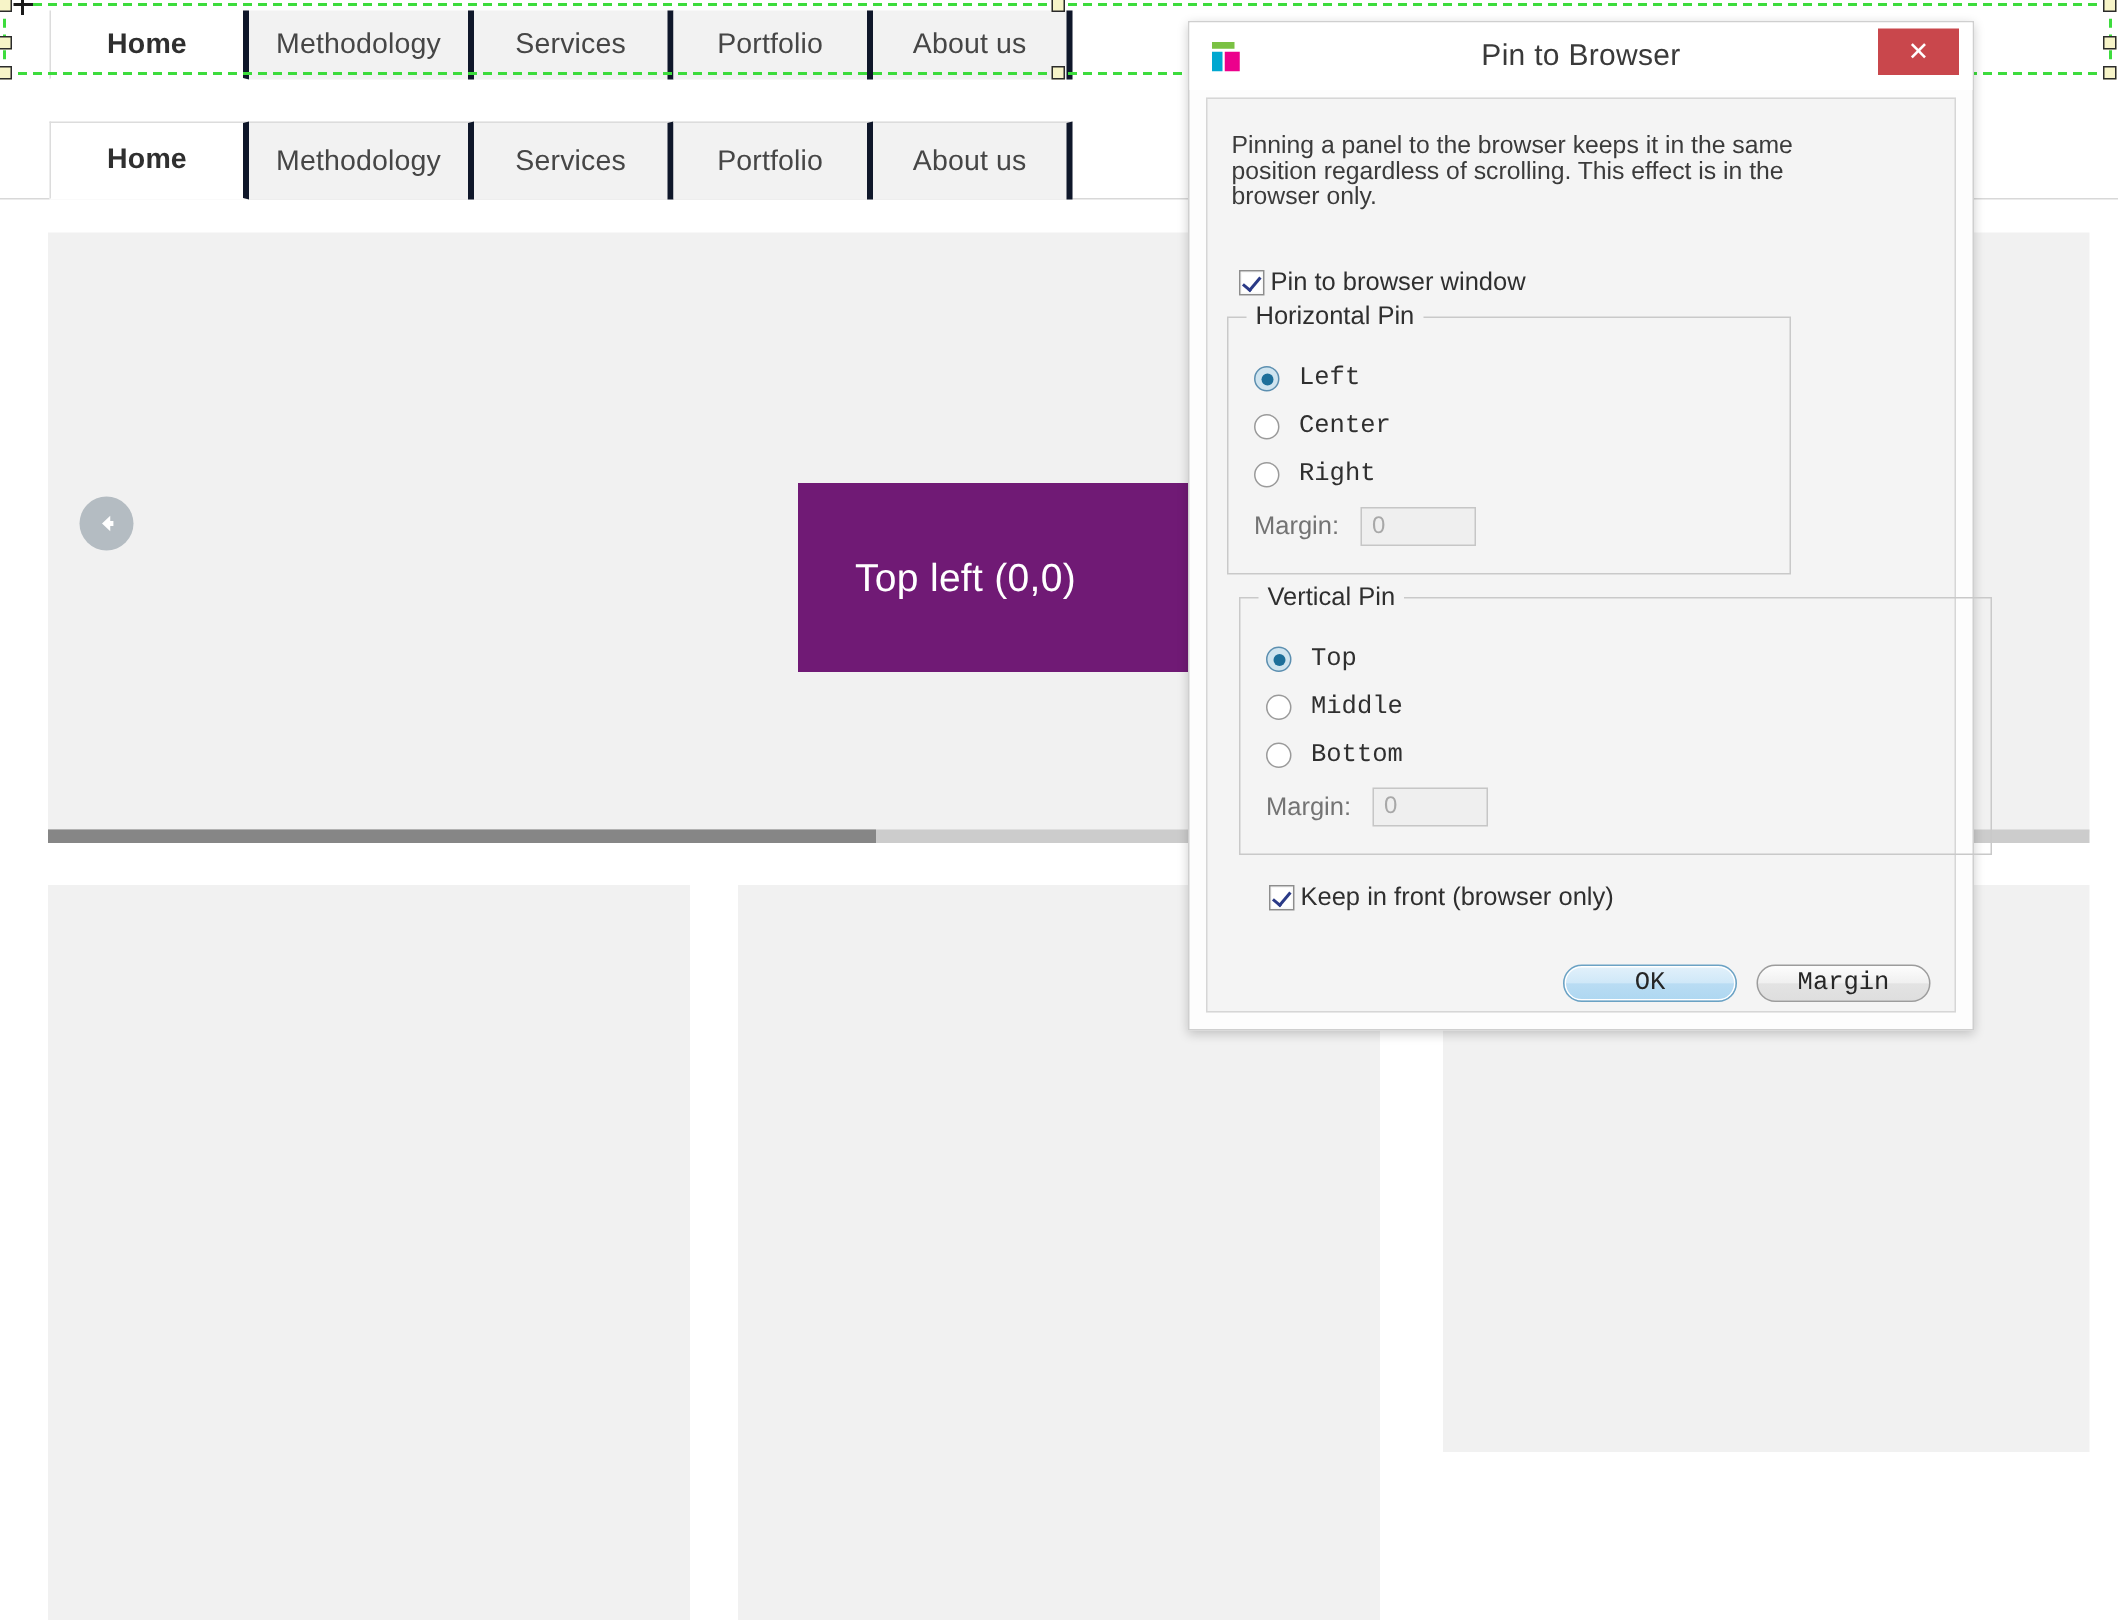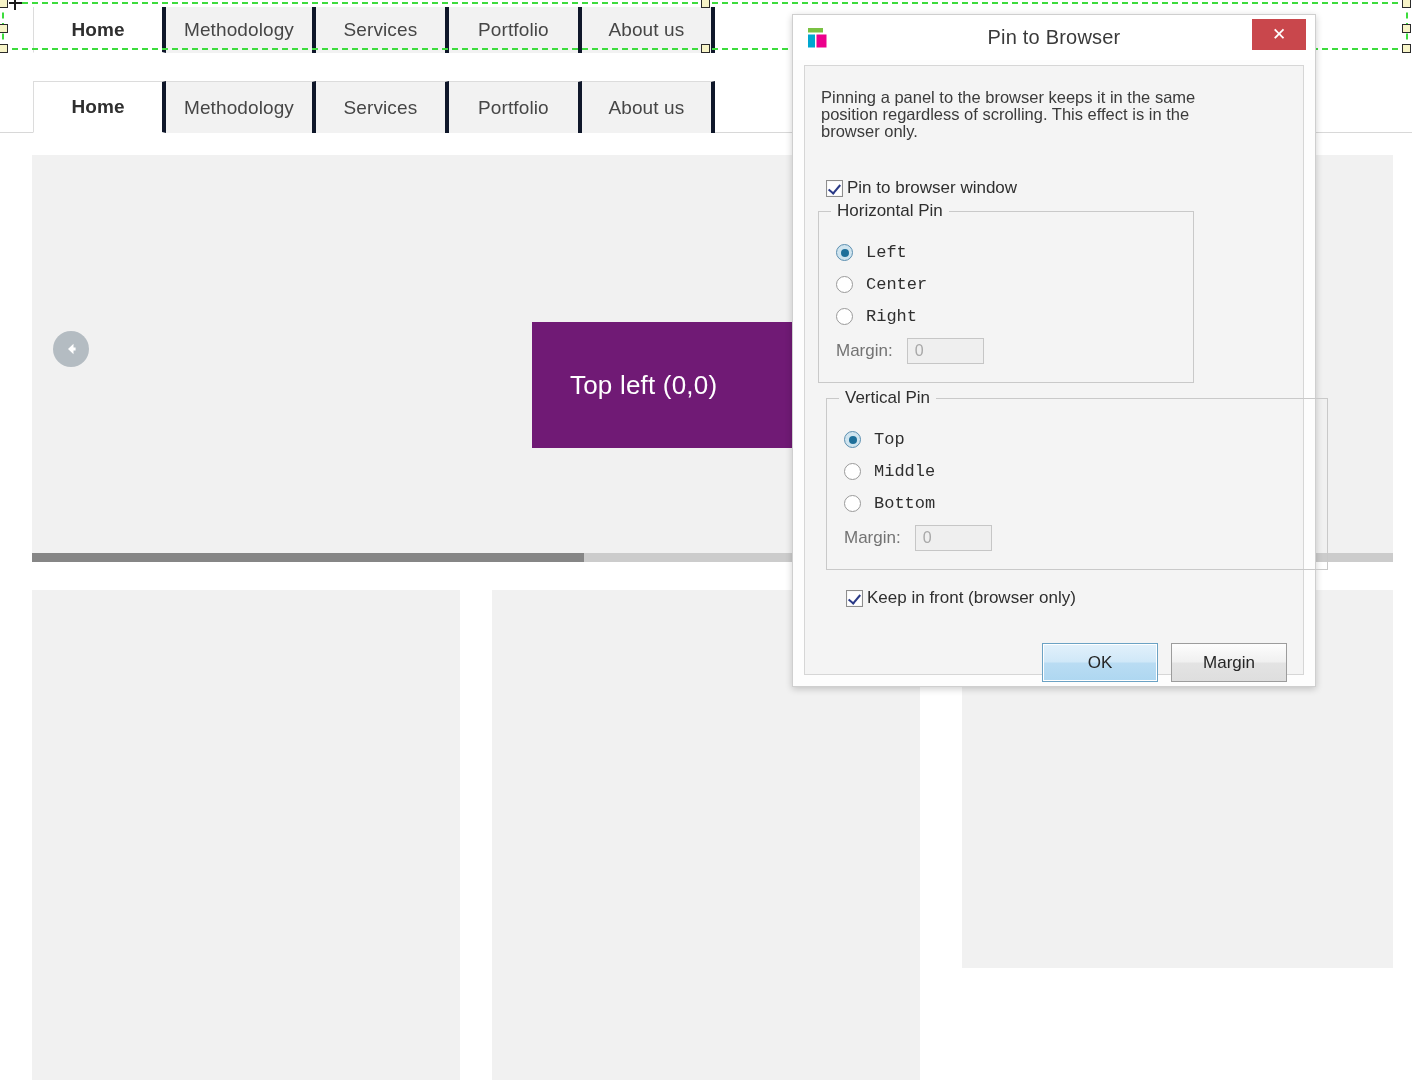--- a/index.html
+++ b/index.html
@@ -355,24 +355,24 @@
   .dlg-buttons {
     position: absolute;
     left: 0; right: 0;
     top: 577px;
     display: flex;
     justify-content: flex-end;
     padding-right: 16px;
     gap: 13px;
   }
   .dlg-btn {
-    width: 116px; height: 39px;
-    border-radius: 0;
+    width: 116px; height: 25px;
+    border-radius: 16px;
     font-size: 17px;
-    font-family: Liberation Sans, sans-serif;
+    font-family: Liberation Mono, monospace;
     color: #262626;
     cursor: pointer;
     border: 1px solid #9c9c9c;
     background: linear-gradient(to bottom, #fdfdfd 0%, #f0f0f0 48%, #e3e3e3 52%, #dedede 100%);
   }
   .dlg-btn.primary {
     border: 1px solid #6ba2c4;
     background: linear-gradient(to bottom, #e2f1fb 0%, #d0e8f8 48%, #b9dcf3 52%, #aed7f1 100%);
     box-shadow: inset 0 0 0 1px #ffffff;
   }

